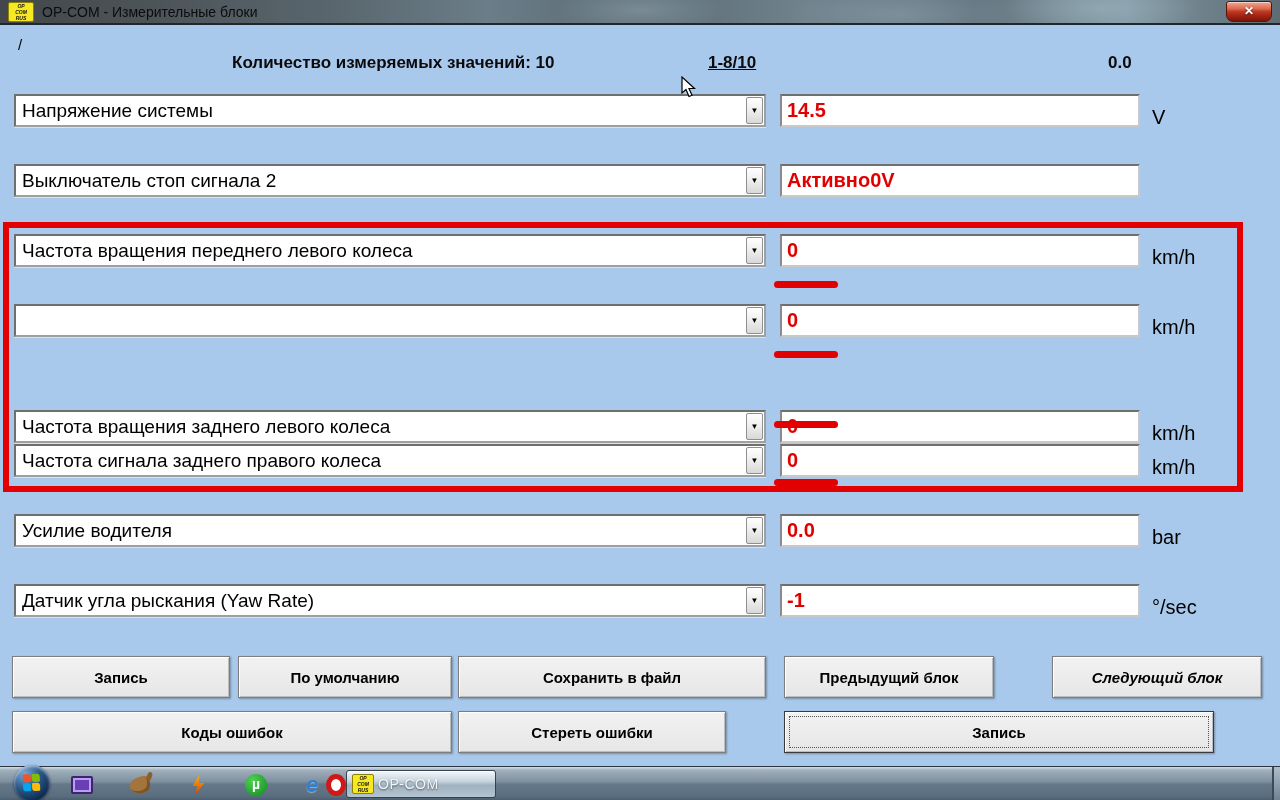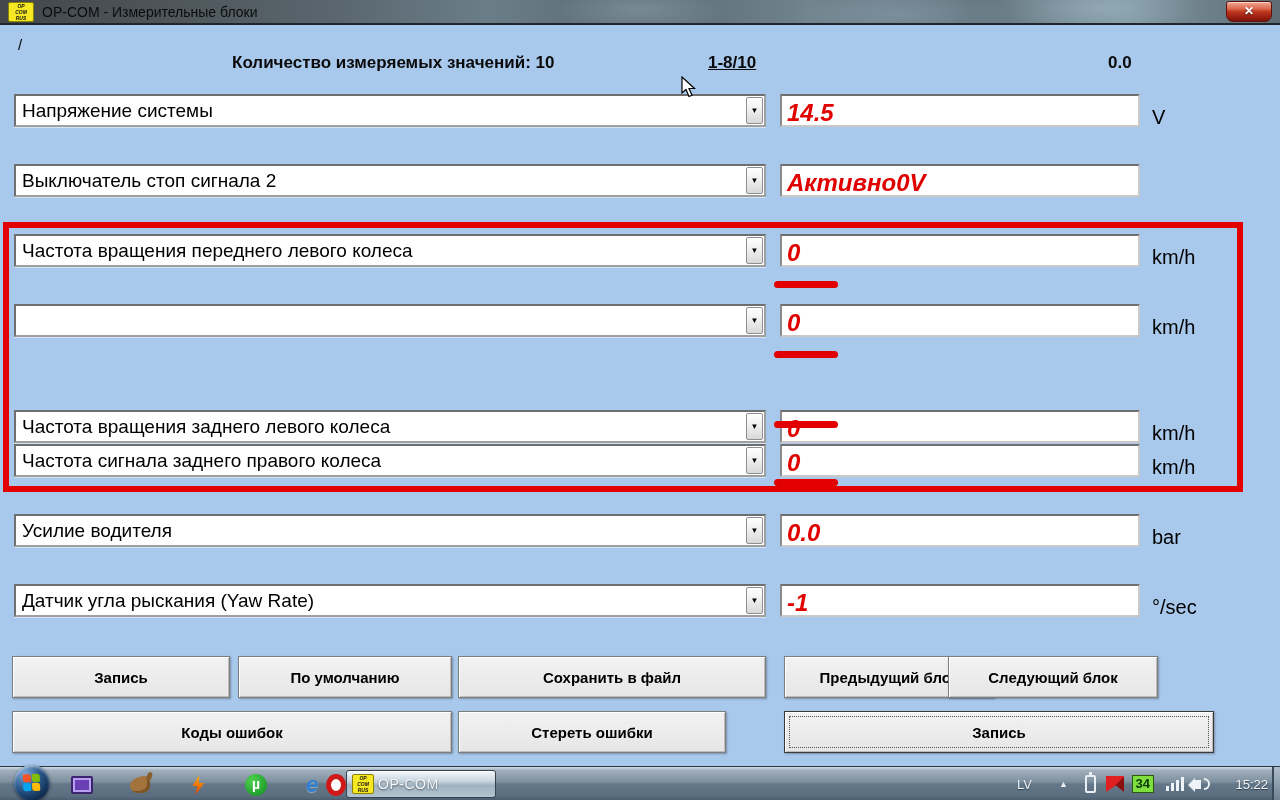--- a/index.html
+++ b/index.html
@@ -37,21 +37,21 @@
     background:#fff; border:2px solid; border-color:#6f6f6f #9f9f9f #9f9f9f #6f6f6f;
     box-shadow:0 1px 0 rgba(255,255,255,.5); cursor:pointer; }
   .combo-text { position:absolute; left:6px; top:4px; font-size:19px; color:#000; white-space:nowrap; }
   .combo-btn { position:absolute; right:1px; top:1px; bottom:1px; width:17px;
     background:linear-gradient(180deg,#ffffff 0%,#f0f0f0 45%,#d8d8d8 100%);
     border:1px solid #8f8f8f; border-radius:2px; cursor:pointer;
     display:flex; align-items:center; justify-content:center; }
   .combo-arrow { font-size:8px; color:#000; line-height:8px; }
   .valuebox { position:absolute; left:780px; top:0; width:360px; height:33px;
     background:#fff; border:2px solid; border-color:#6f6f6f #c9c9c9 #c9c9c9 #8a8a8a; }
-  .value-text { position:absolute; left:5px; top:3px; font-size:24px; font-weight:bold; color:#e10000; white-space:nowrap;font-style:italic; }
+  .value-text { position:absolute; left:5px; top:3px; font-size:20px; font-weight:bold; color:#e10000; white-space:nowrap; }
   .unit { position:absolute; left:1152px; top:12px; font-size:20px; color:#000; white-space:nowrap; }
 
   
   .red-box { position:absolute; left:3px; top:222px; width:1240px; height:270px;
     border:6px solid #e30000; pointer-events:none; }
   .red-line { position:absolute; left:774px; width:64px; height:7px;
     background:#e30000; border-radius:4px; pointer-events:none; }
 
   
   .btn { position:absolute; height:42px; background:linear-gradient(180deg,#f2f2f2,#e6e6e6);
@@ -264,21 +264,21 @@
   </div>
 <div class="btn" style="left:238px; top:656px; width:214px;">
     <span>По умолчанию</span>
   </div>
 <div class="btn" style="left:458px; top:656px; width:308px;">
     <span>Сохранить в файл</span>
   </div>
 <div class="btn" style="left:784px; top:656px; width:210px;">
     <span>Предыдущий блок</span>
   </div>
-<div class="btn" style="left:948px; top:656px; width:210px;">
+<div class="btn" style="left:1052px; top:656px; width:210px;font-style:italic;">
     <span>Следующий блок</span>
   </div>
 
 <div class="btn" style="left:12px; top:711px; width:440px;">
     <span>Коды ошибок</span>
   </div>
 <div class="btn" style="left:458px; top:711px; width:268px;">
     <span>Стереть ошибки</span>
   </div>
 <div class="btn default-btn" style="left:784px; top:711px; width:430px;">
@@ -321,40 +321,14 @@
 
   <div class="task-btn">
     <div class="mini-icon">
       <span>OP</span>
       <span>COM</span>
       <span>RUS</span>
     </div>
     <span class="task-label">OP-COM</span>
   </div>
 
-  <div class="tray" style="width:260px;">
-    <div class="tray-item lang">LV</div>
-    <div class="tray-item expand">▲</div>
-    <div class="tray-item battery-ic">
-        <div class="battery-body"></div>
-      </div>
-    <div class="tray-item kasp-ic">
-        <div class="kasp-shape"></div>
-      </div>
-    <div class="tray-item badge34">
-        <span>34</span>
-      </div>
-    <div class="tray-item signal-ic">
-      <div class="bars">
-        <i style="height:5px;"></i>
-          <i style="height:8px;"></i>
-          <i style="height:11px;"></i>
-          <i style="height:14px;"></i>
-      </div>
-    </div>
-    <div class="tray-item speaker-ic">
-      <div class="spk-body"></div>
-      <div class="spk-wave"></div>
-    </div>
-    <div class="tray-item clock">15:22</div>
-  </div>
   <div class="show-desktop"></div>
 </div>
 
 </body></html>

